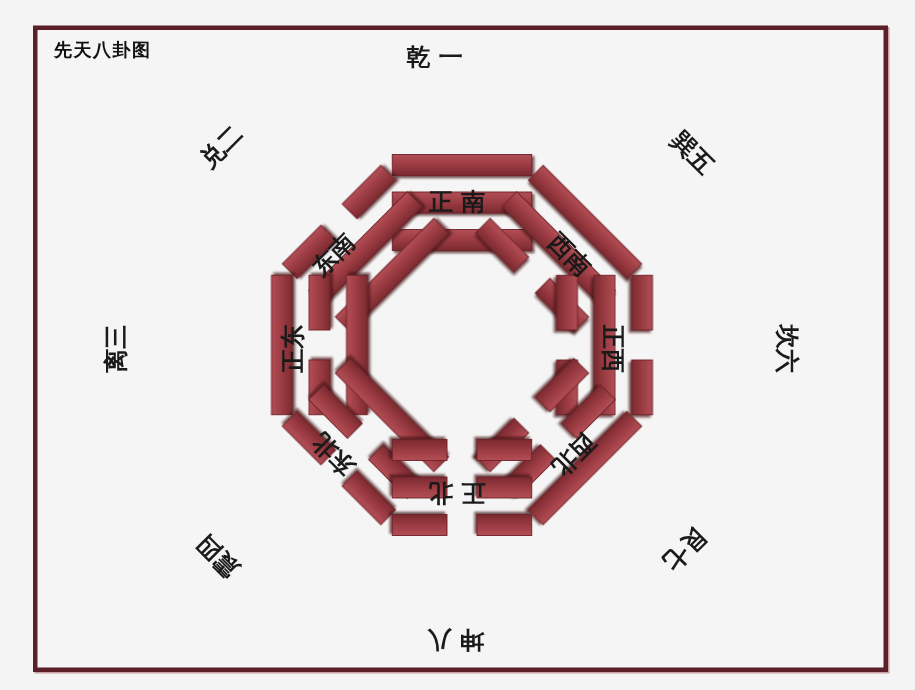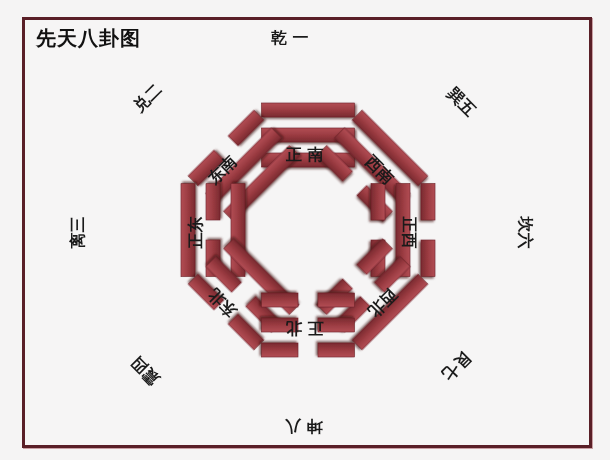--- a/index.html
+++ b/index.html
@@ -11,21 +11,21 @@
     }
     #frame {
       position: absolute; left: 22px; top: 17px;
       width: 564px; height: 425px;
       border: 3px solid #5a1f27;
       box-shadow: 1px 1px 0 #c9a0a4;
       background: #f6f5f5;
     }
     #title {
       position: absolute; left: 36px; top: 25px;
-      font-size: 20px; font-weight: bold; color: #111;
+      font-size: 12px; font-weight: bold; color: #111;
       font-family: "DejaVu Sans", sans-serif;
       letter-spacing: 1px;
     }
     #diagram { position: absolute; left: 0; top: 0; }
     .lbl {
       position: absolute; font-size: 16px; font-weight: bold; color: #1a1a1a;
       white-space: nowrap; transform-origin: center center;
       font-family: "DejaVu Sans", sans-serif;
     }
   </style>
@@ -102,21 +102,21 @@
         <rect x="10" y="0" width="36.5" height="14" fill="url(#barGrad)" stroke="#6e2329" stroke-width="0.6" filter="url(#shadow)"></rect>
         <rect x="-46.5" y="25" width="36.5" height="14" fill="url(#barGrad)" stroke="#6e2329" stroke-width="0.6" filter="url(#shadow)"></rect>
         <rect x="10" y="25" width="36.5" height="14" fill="url(#barGrad)" stroke="#6e2329" stroke-width="0.6" filter="url(#shadow)"></rect>
         <rect x="-46.5" y="50" width="36.5" height="14" fill="url(#barGrad)" stroke="#6e2329" stroke-width="0.6" filter="url(#shadow)"></rect>
         <rect x="10" y="50" width="36.5" height="14" fill="url(#barGrad)" stroke="#6e2329" stroke-width="0.6" filter="url(#shadow)"></rect>
       </g>
     </g>
 </svg>
 
 <div class="lbl" style="left:271px; top:28px;">乾 一</div>
-<div class="lbl" style="left:286px; top:125px;margin-top:20px;">正 南</div>
+<div class="lbl" style="left:286px; top:125px;">正 南</div>
 
 <div class="lbl" style="left:286px; top:317px; transform:rotate(180deg);">正 北</div>
 <div class="lbl" style="left:285px; top:415px; transform:rotate(180deg);">坤 八</div>
 
 <div class="lbl" style="left:132px; top:88px; transform:rotate(-45deg);">兑二</div>
 <div class="lbl" style="left:207px; top:160px; transform:rotate(-45deg);">东南</div>
 
 <div class="lbl" style="left:445px; top:92px; transform:rotate(45deg);">巽五</div>
 <div class="lbl" style="left:363px; top:160px; transform:rotate(45deg);">西南</div>
 

